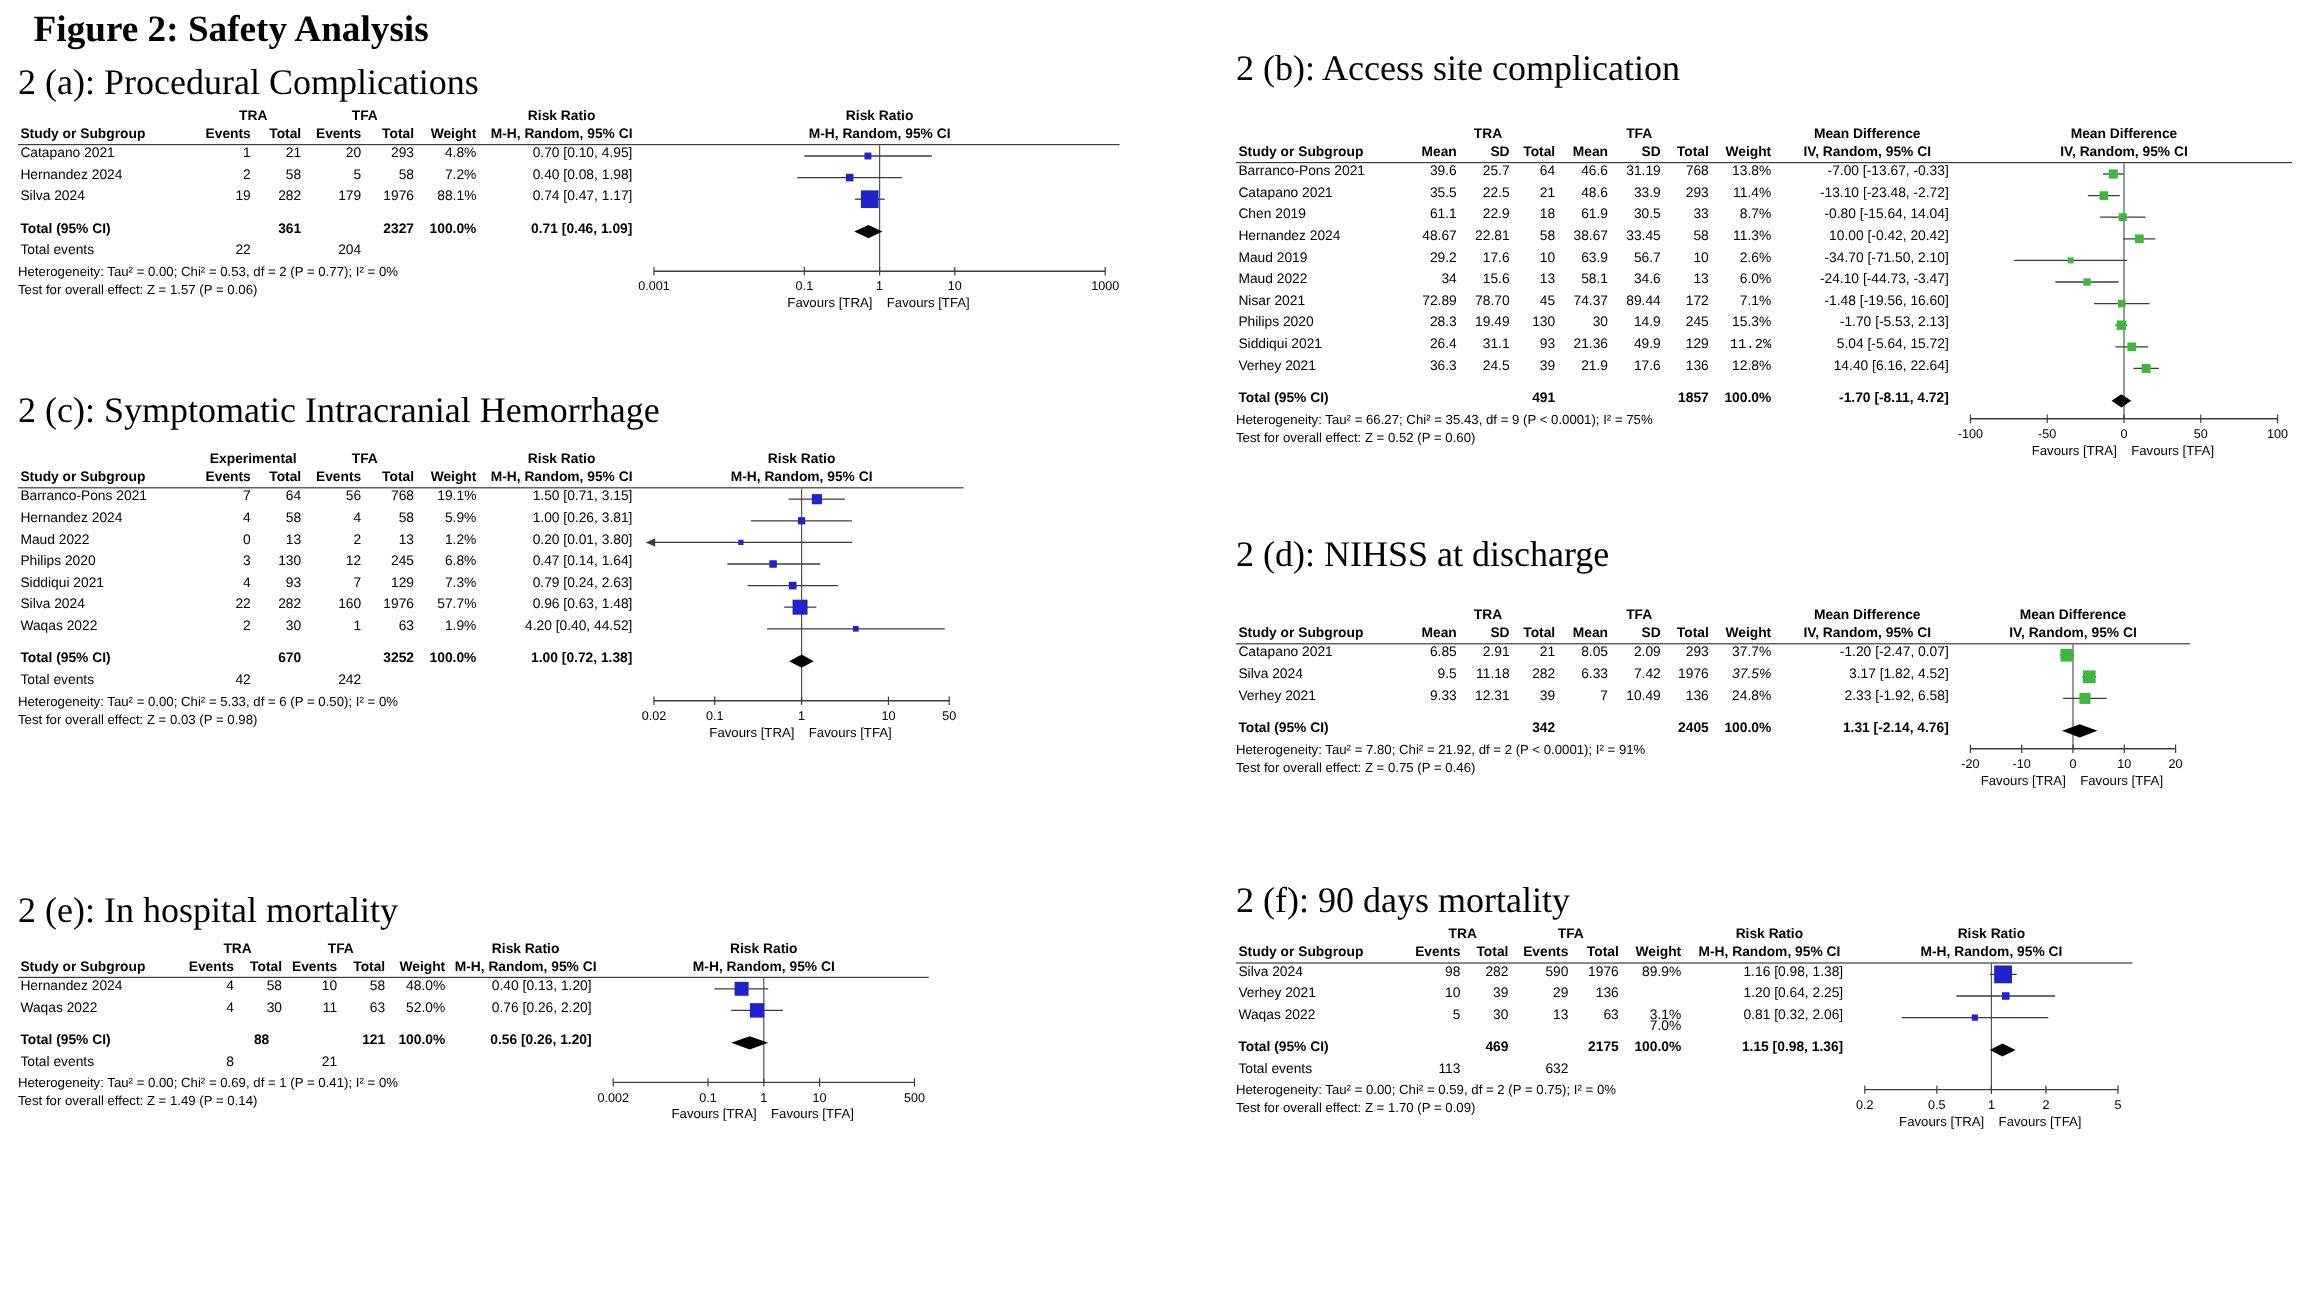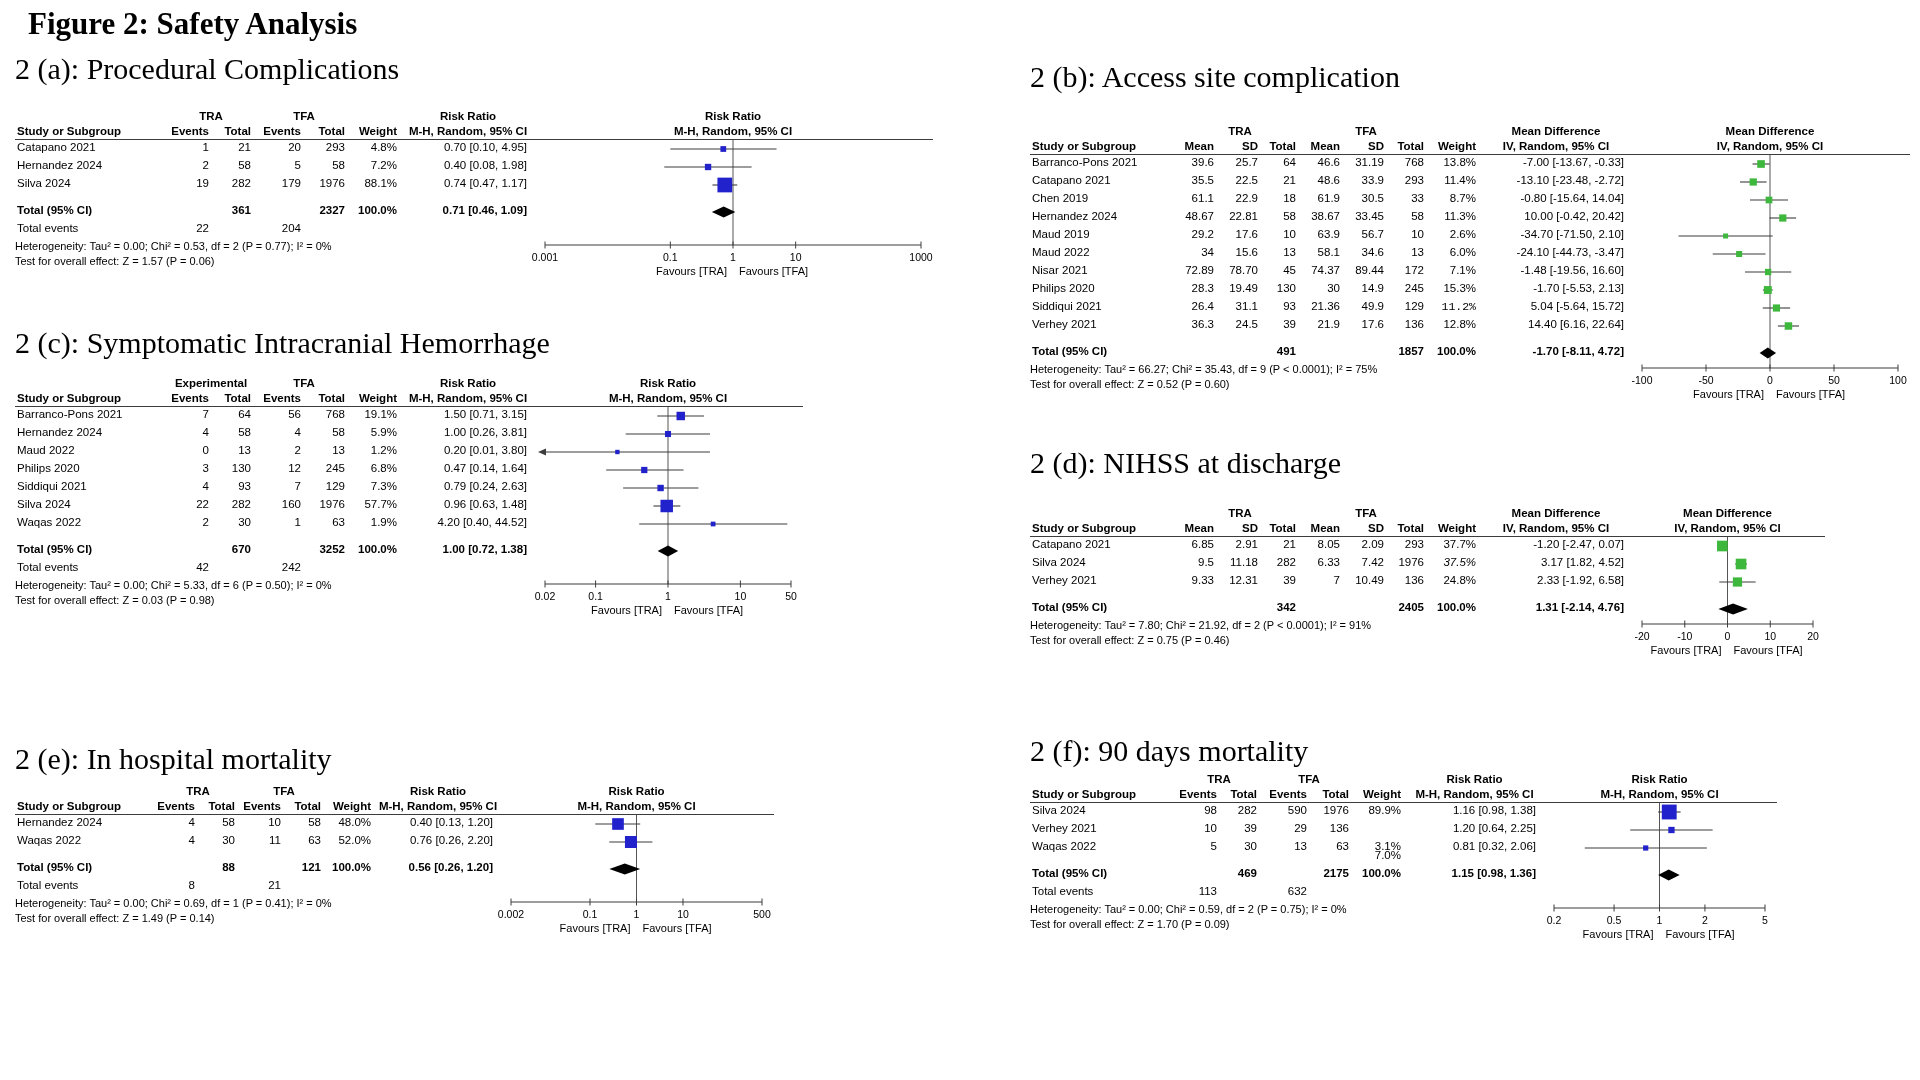--- a/index.html
+++ b/index.html
@@ -1,22 +1,22 @@
 <!DOCTYPE html>
 <html><head>
 <meta charset="utf-8">
 <style>
   html,body{margin:0;padding:0;background:#fff;}
   body{font-family:"Liberation Sans", sans-serif;color:#000;}
   .page{position:relative;width:1920px;height:1080px;background:#fff;overflow:hidden;}
   .fig-title{position:absolute;left:28px;top:6px;margin:0;font-family:"Liberation Serif",serif;font-weight:bold;font-size:31px;white-space:nowrap;}
   .panel{position:absolute;}
   .panel-title{margin:0;font-family:"Liberation Serif",serif;font-weight:400;font-size:30px;white-space:nowrap;}
-  .panel-a{left:15px;top:52px}   .panel-a .panel-title{margin-bottom:23px}
-  .panel-b{left:1030px;top:60px} .panel-b .panel-title{margin-bottom:30px}
+  .panel-a{left:15px;top:52px}   .panel-a .panel-title{margin-bottom:4px}
+  .panel-b{left:1030px;top:41px} .panel-b .panel-title{margin-bottom:30px}
   .panel-c{left:15px;top:326px}  .panel-c .panel-title{margin-bottom:16px}
   .panel-d{left:1030px;top:446px}.panel-d .panel-title{margin-bottom:26px}
   .panel-e{left:15px;top:742px}  .panel-e .panel-title{margin-bottom:8px}
   .panel-f{left:1030px;top:734px}.panel-f .panel-title{margin-bottom:4px}
   .phead{border-bottom:1.6px solid #3c3c3c;font-weight:bold;font-size:11.5px;}
   .hrow{display:flex;}
   .hcell{display:inline-block;box-sizing:border-box;line-height:15px;white-space:nowrap;overflow:visible;}
   .pbody{position:relative;}
   .prow{display:flex;height:18px;line-height:18px;font-size:11.5px;white-space:nowrap;}
   .prow.bold{font-weight:bold;}
@@ -619,21 +619,21 @@
             <span class="hcell num" style="width: 40px;">30</span>
             <span class="hcell num" style="width: 46px;">11</span>
             <span class="hcell num" style="width: 40px;">63</span>
             <span class="hcell num" style="width: 50px;">52.0%</span>
             <span class="hcell num" style="width: 122px;">0.76 [0.26, 2.20]</span>
           </div>
           <div class="blankrow"></div>
           <div class="prow bold">
             <span class="hcell left" style="width: 140px;">Total (95% CI)</span>
             <span class="hcell num" style="width: 46px;"></span>
-            <span class="hcell num" style="width: 40px;">88</span>
+            <span class="hcell num" style="width: 40px; text-align: center;">88</span>
             <span class="hcell num" style="width: 46px;"></span>
             <span class="hcell num" style="width: 40px;">121</span>
             <span class="hcell num" style="width: 50px;">100.0%</span>
             <span class="hcell num" style="width: 122px;">0.56 [0.26, 1.20]</span>
           </div>
           <div class="prow">
             <span class="hcell left" style="width: 140px;">Total events</span>
             <span class="hcell num" style="width: 46px;">8</span>
             <span class="hcell num" style="width: 40px;"></span>
             <span class="hcell num" style="width: 46px;">21</span>

